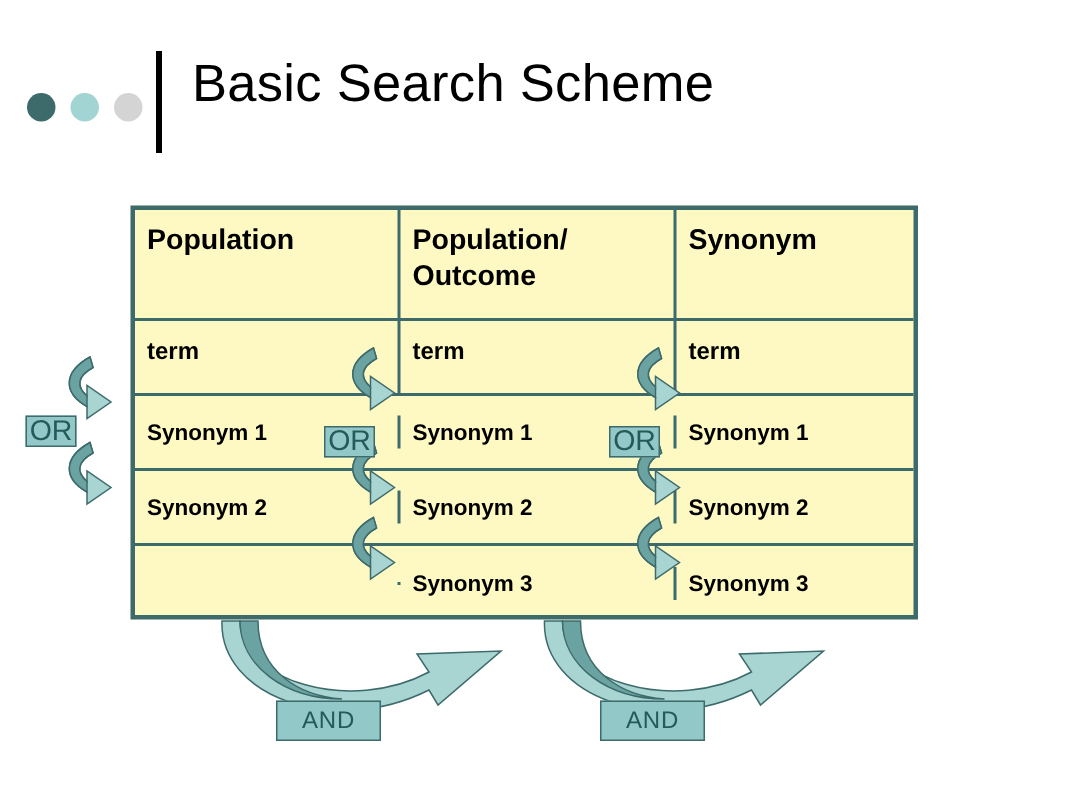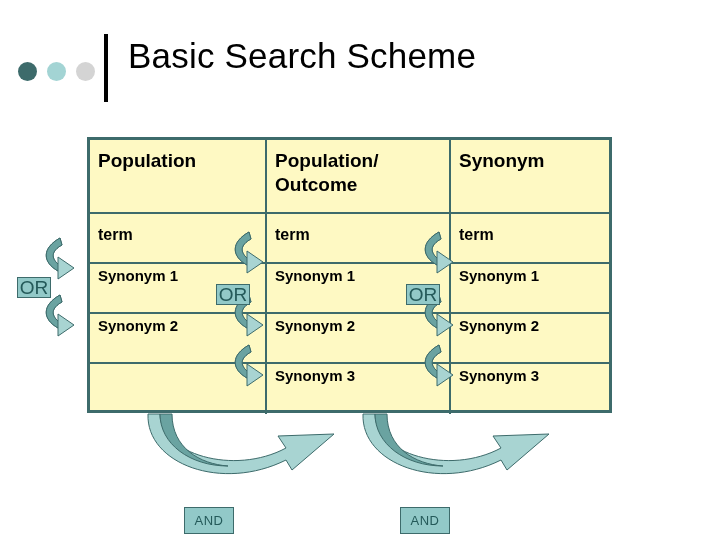--- a/index.html
+++ b/index.html
@@ -42,36 +42,36 @@
     padding:9px 0 0 8px;
     color:#000;
     overflow:hidden;
   }
   .gcell.last{border-right:none;}
   .c1{width:177px;}
   .c2{width:184px;}
   .c3{width:158px;}
   .r-head{height:74px;}
   .r-term{height:50px;}
-  .r-syn{height:50px;}
+  .r-syn{height:50px;align-items:center;}
   .head-txt{font-size:19px;line-height:24px;}
   .term-txt{font-size:16px;line-height:24px;}
   .syn-txt{font-size:15px;line-height:20px;padding-top:2px;}
 
   
   .oplabel{
     position:absolute;
     background:#92c9c8;
     border:1px solid #3d6b6b;
     color:#245a5a;
     text-align:center;
     box-sizing:border-box;
   }
   .or-lbl{width:34px;height:21px;font-size:19px;line-height:19px;}
-  .and-lbl{width:50px;height:27px;font-size:13px;line-height:25px;letter-spacing:.5px;margin-top:40px;}
+  .and-lbl{width:70px;height:27px;font-size:16px;line-height:25px;letter-spacing:.5px;}
   .or1{left:17px;top:277px;}
   .or2{left:216px;top:284px;}
   .or3{left:406px;top:284px;}
   .and1{left:184px;top:467px;}
   .and2{left:400px;top:467px;}
 
   .arrowlayer{position:absolute;inset:0;pointer-events:none;}
 </style>
 </head>
 <body>

